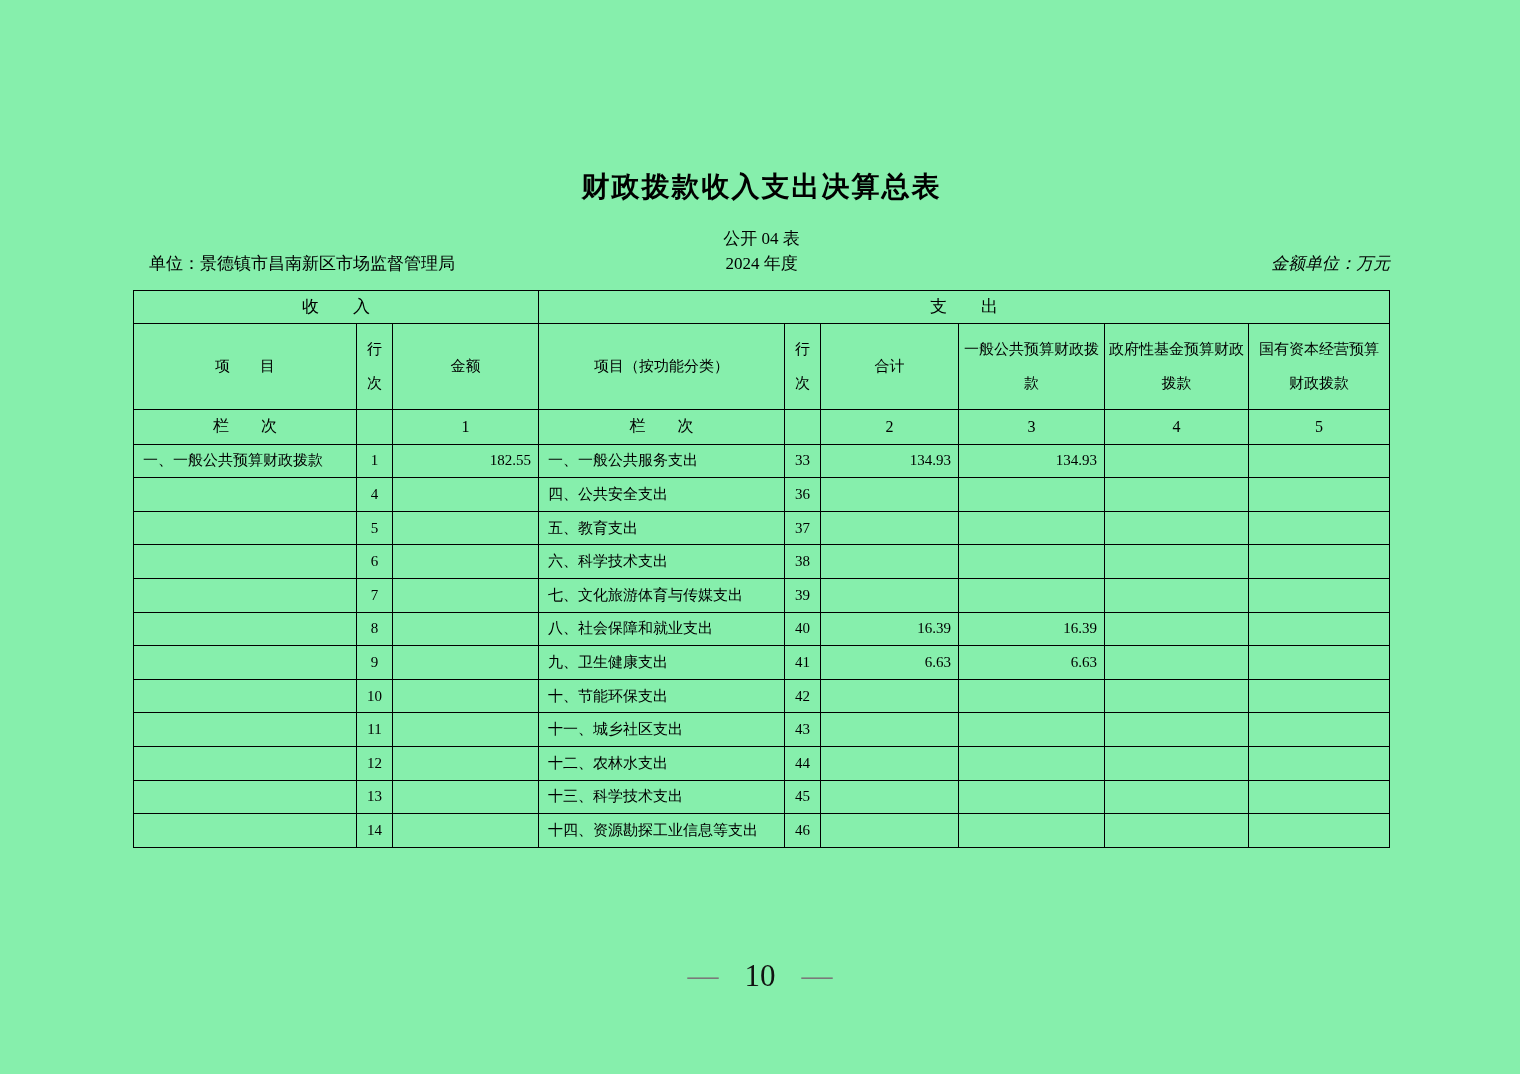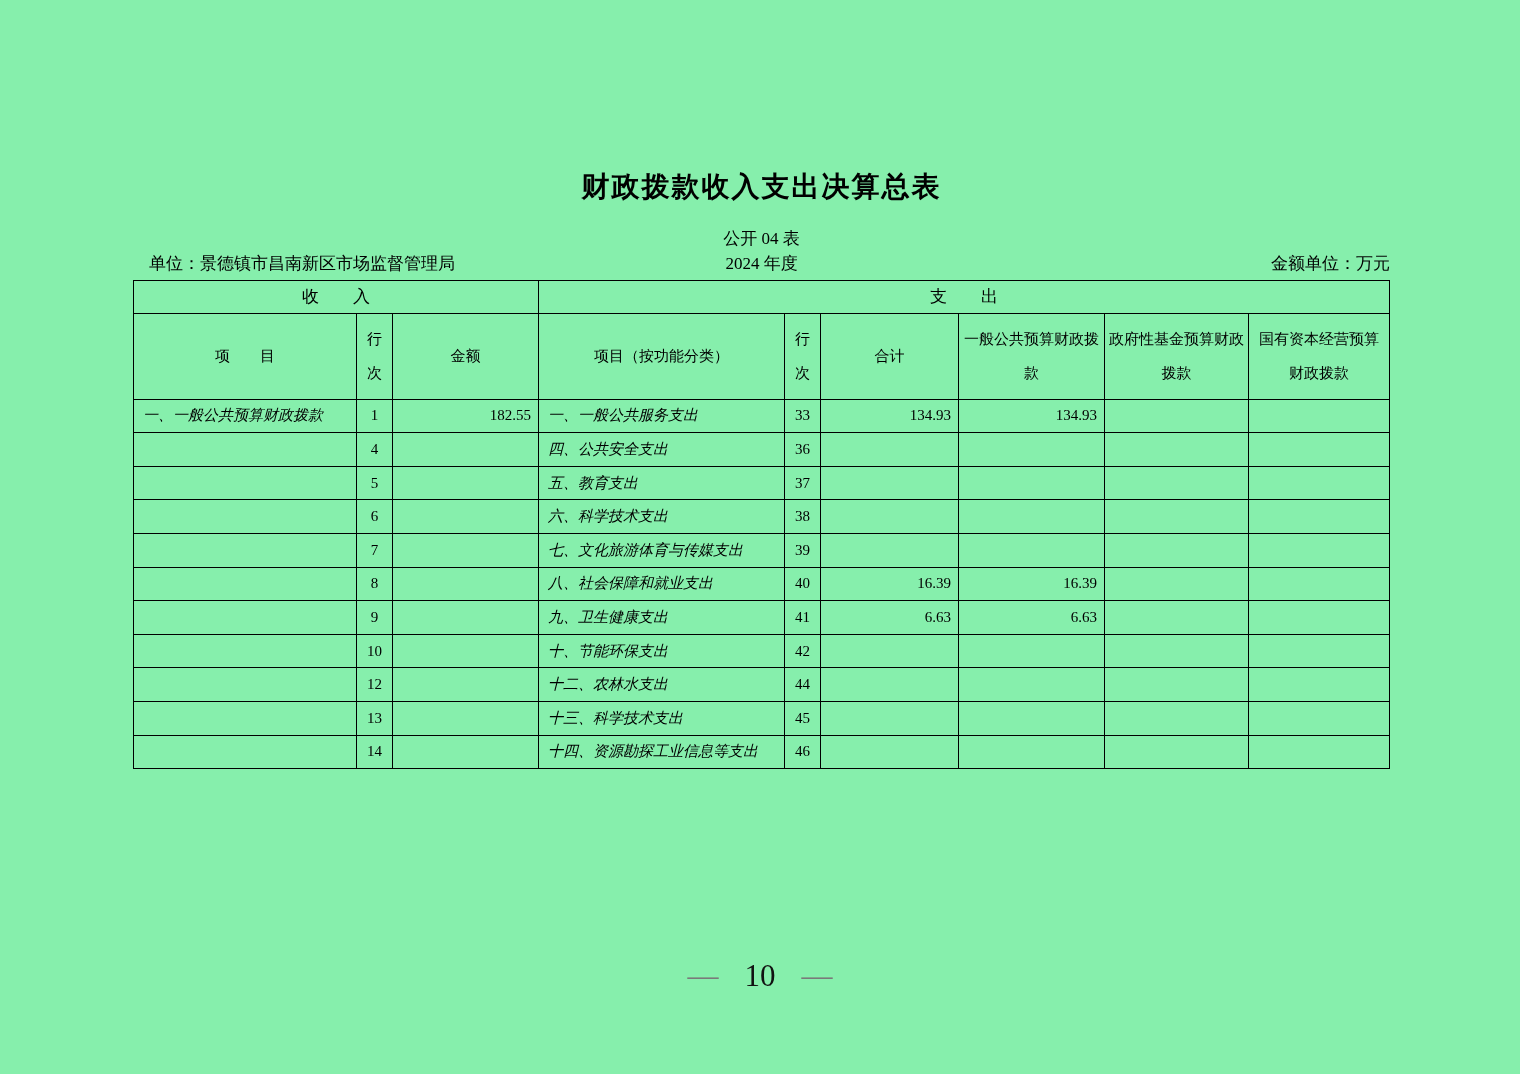--- a/index.html
+++ b/index.html
@@ -35,27 +35,27 @@
   }
   .meta-row {
     position: relative;
     height: 24px;
     margin-top: 3px;
     font-size: 17px;
     line-height: 24px;
   }
   .meta-row .meta-left  { position: absolute; left: 16px; top: 0; text-align: right; }
   .meta-row .meta-center{ position: absolute; left: 50%; top: 0; transform: translateX(-50%); }
-  .meta-row .meta-right { position: absolute; right: 0; top: 0; }
+  .meta-row .meta-right { position: absolute; right: 0; top: 0; font-style: italic; }
 
   table.fiscal {
     border-collapse: collapse;
     table-layout: fixed;
     width: 1257px;
-    margin-top: 4px;
+    margin-top: 14px;
   }
   table.fiscal th, table.fiscal td {
     border: 1.6px solid #000000;
     font-weight: normal;
     font-size: 15px;
     overflow: hidden;
     word-break: break-all;
   }
   tr.section-row th {
     height: 33px;
@@ -76,21 +76,21 @@
     height: 35px;
     text-align: center;
     vertical-align: middle;
     font-size: 16px;
   }
   tr.data-row td {
     height: 33.6px;
     vertical-align: middle;
     font-size: 15px;
   }
-  td.cell-left  { text-align: left;  padding-left: 9px; font-style: italic; }
+  td.cell-left  { text-align: left;  padding-left: 9px; }
   td.cell-center{ text-align: center; }
   td.cell-right { text-align: right; padding-right: 7px; }
 
   .page-footer {
     position: absolute;
     top: 958px;
     left: 0;
     width: 1520px;
     text-align: center;
     font-size: 31px;
@@ -138,20 +138,31 @@
           <th>项目（按功能分类）</th>
           <th>行次</th>
           <th>合计</th>
           <th>一般公共预算财政拨
 款</th>
           <th>政府性基金预算财政
 拨款</th>
           <th>国有资本经营预算
 财政拨款</th>
         </tr>
+        <tr class="index-row">
+          <td>栏　　次</td>
+          <td></td>
+          <td>1</td>
+          <td>栏　　次</td>
+          <td></td>
+          <td>2</td>
+          <td>3</td>
+          <td>4</td>
+          <td>5</td>
+        </tr>
       </thead>
       <tbody id="table-body">
           <tr class="data-row">
             <td class="cell-left">一、一般公共预算财政拨款</td>
             <td class="cell-center">1</td>
             <td class="cell-right">182.55</td>
             <td class="cell-left">一、一般公共服务支出</td>
             <td class="cell-center">33</td>
             <td class="cell-right">134.93</td>
             <td class="cell-right">134.93</td>
@@ -230,20 +241,31 @@
             <td class="cell-right"></td>
             <td class="cell-left">十、节能环保支出</td>
             <td class="cell-center">42</td>
             <td class="cell-right"></td>
             <td class="cell-right"></td>
             <td class="cell-right"></td>
             <td class="cell-right"></td>
           </tr>
           <tr class="data-row">
             <td class="cell-left"></td>
+            <td class="cell-center">11</td>
+            <td class="cell-right"></td>
+            <td class="cell-left">十一、城乡社区支出</td>
+            <td class="cell-center">43</td>
+            <td class="cell-right"></td>
+            <td class="cell-right"></td>
+            <td class="cell-right"></td>
+            <td class="cell-right"></td>
+          </tr>
+          <tr class="data-row">
+            <td class="cell-left"></td>
             <td class="cell-center">12</td>
             <td class="cell-right"></td>
             <td class="cell-left">十二、农林水支出</td>
             <td class="cell-center">44</td>
             <td class="cell-right"></td>
             <td class="cell-right"></td>
             <td class="cell-right"></td>
             <td class="cell-right"></td>
           </tr>
           <tr class="data-row">

